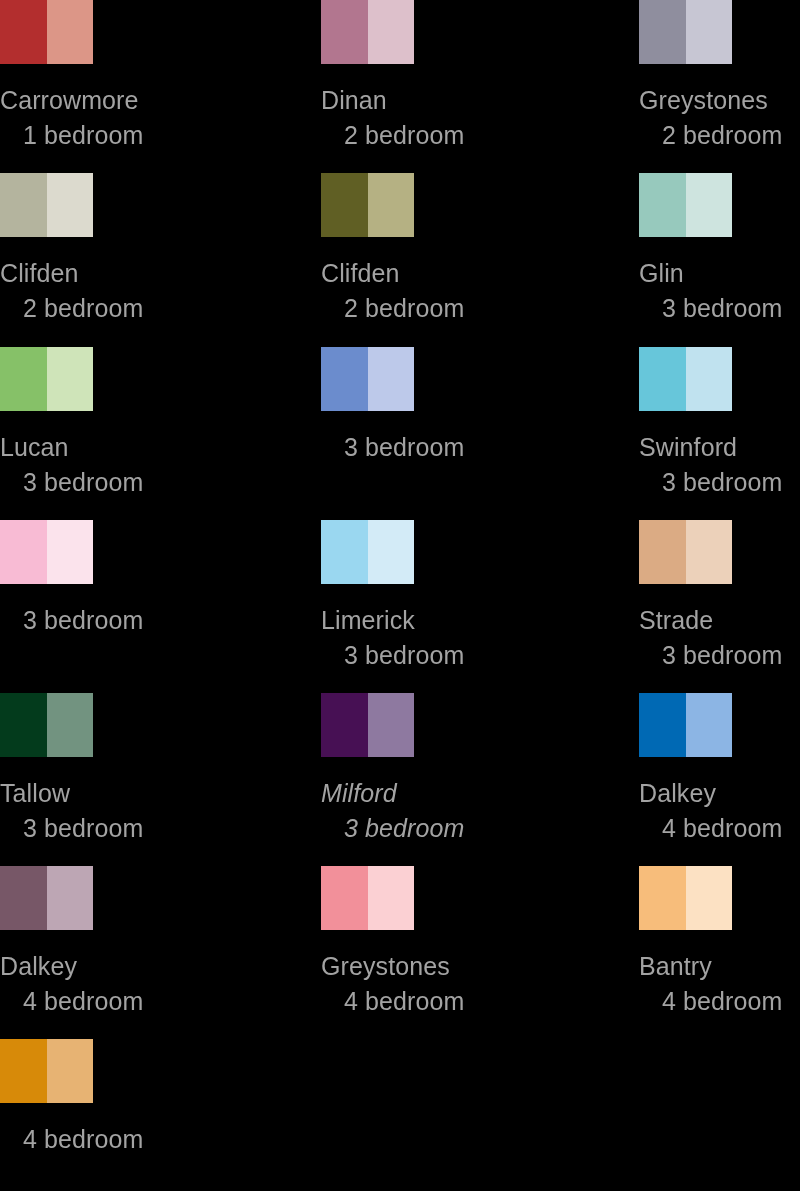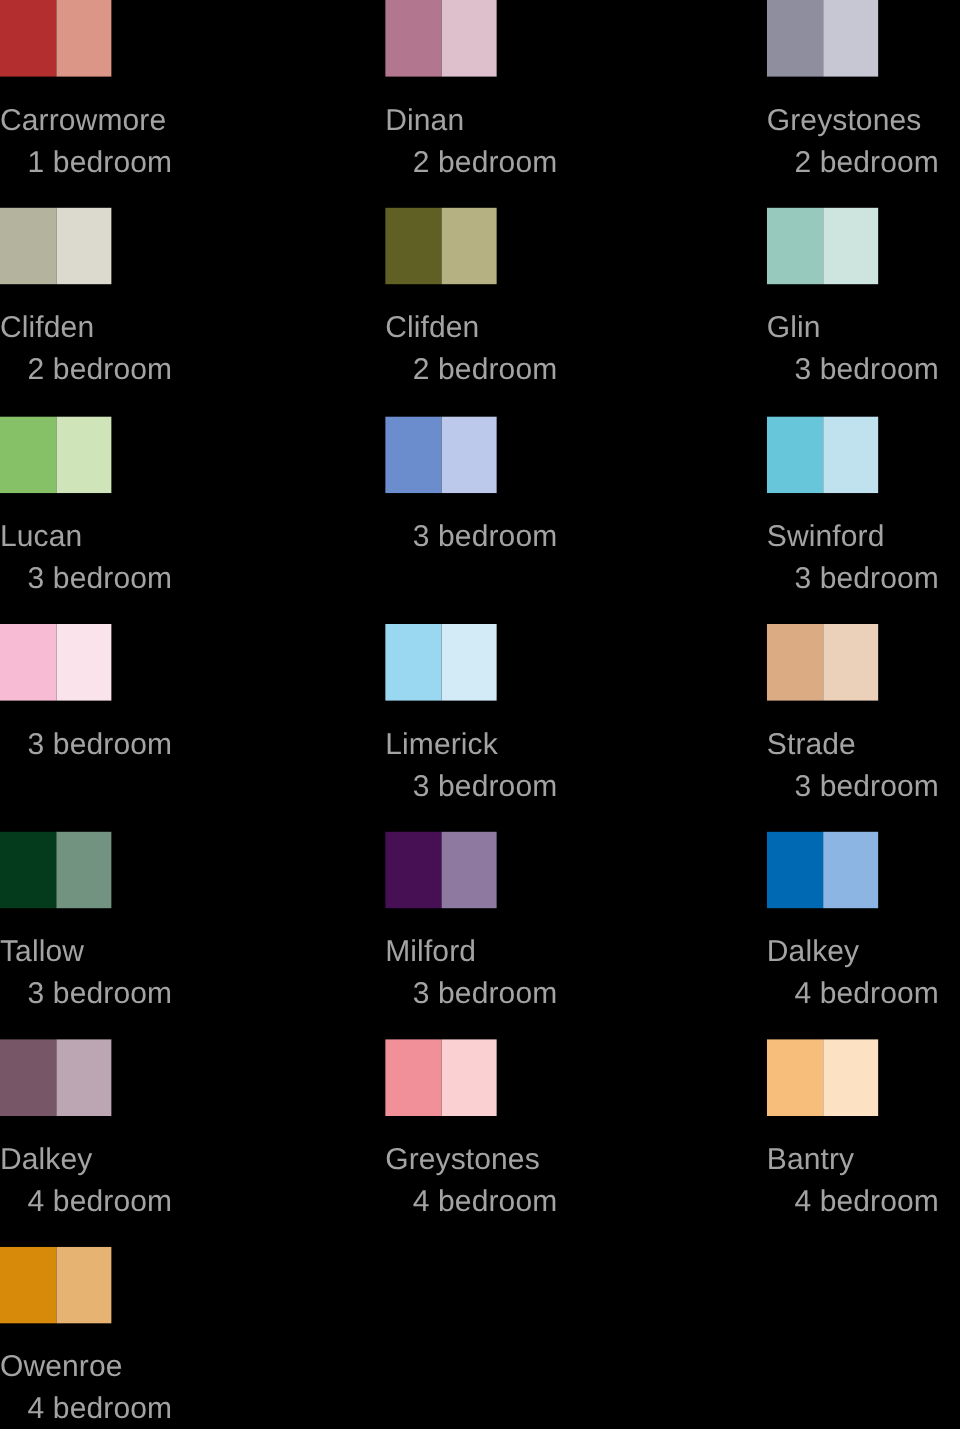--- a/index.html
+++ b/index.html
@@ -177,21 +177,21 @@
     <div class="legend-item" style="left: 0px; top: 693px;">
       <div class="swatch" style="width: 93px; height: 64px;">
         <div class="swatch-half" style="background: rgb(3, 59, 28);"></div>
         <div class="swatch-half" style="background: rgb(114, 147, 128);"></div>
       </div>
       <div class="item-text">
         <span class="item-name">Tallow</span>
         <span class="item-beds">3 bedroom</span>
       </div>
     </div>
-    <div class="legend-item" style="left: 321px; top: 693px;">
+    <div class="legend-item" style="left: 321px; top: 693px; font-style: italic;">
       <div class="swatch" style="width: 93px; height: 64px;">
         <div class="swatch-half" style="background: rgb(71, 16, 84);"></div>
         <div class="swatch-half" style="background: rgb(142, 121, 160);"></div>
       </div>
       <div class="item-text">
         <span class="item-name">Milford</span>
         <span class="item-beds">3 bedroom</span>
       </div>
     </div>
     <div class="legend-item" style="left: 639px; top: 693px;">
@@ -233,17 +233,16 @@
         <span class="item-name">Bantry</span>
         <span class="item-beds">4 bedroom</span>
       </div>
     </div>
     <div class="legend-item" style="left: 0px; top: 1039px;">
       <div class="swatch" style="width: 93px; height: 64px;">
         <div class="swatch-half" style="background: rgb(215, 138, 9);"></div>
         <div class="swatch-half" style="background: rgb(231, 179, 115);"></div>
       </div>
       <div class="item-text">
-        <span class="item-name">Owenroe</span>
         <span class="item-beds">4 bedroom</span>
       </div>
     </div>
   </div>
 
 </body></html>

